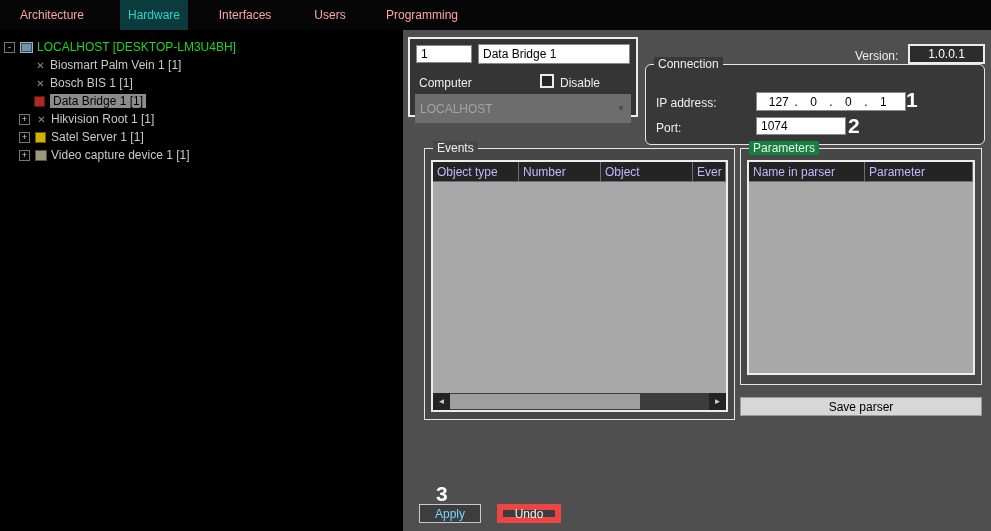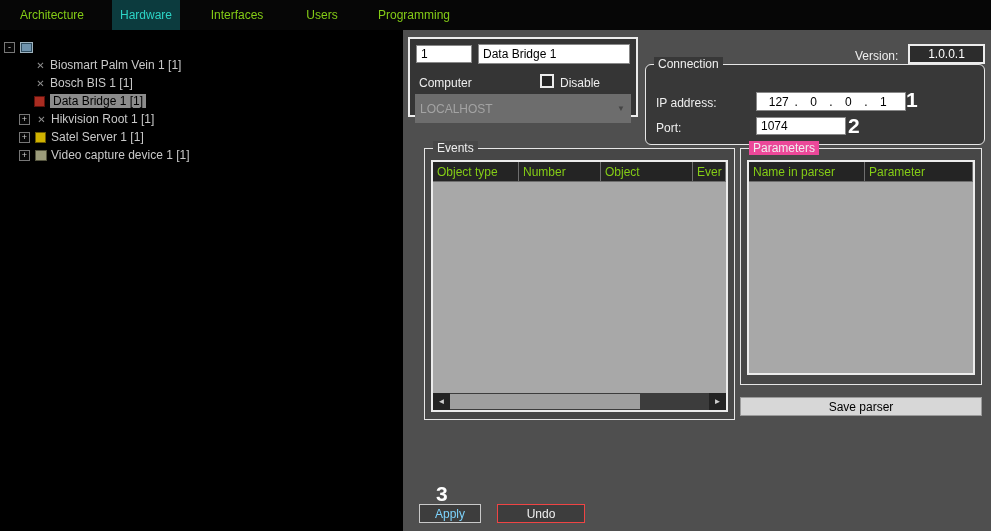--- a/index.html
+++ b/index.html
@@ -3,23 +3,23 @@
 <meta charset="utf-8">
 <style>
   * { margin:0; padding:0; box-sizing:border-box; }
   html,body { background:#222; }
   .app { position:relative; width:991px; height:531px; background:#4f4f4f;
          font-family:"Liberation Sans", sans-serif; overflow:hidden; }
 
   
   .topbar { position:absolute; top:0; left:0; width:991px; height:30px; background:#060606; display:flex; }
   .tab { display:flex; align-items:center; justify-content:center; height:100%;
-         font-size:12px; color:#84cc16; cursor:default; }
+         font-size:12px; color:#fca5a5; cursor:default; }
   .tab-arch { width:104px; }
-  .tab-hw   { margin-left:8px; width:68px; }
+  .tab-hw   { margin-left:16px; width:68px; }
   .tab-if   { width:114px; }
   .tab-us   { width:56px; }
   .tab-pr   { width:128px; }
   .tab.active { background:#0c3b3e; color:#2cd4c6; }
 
   
   .treepanel { position:absolute; top:30px; left:0; width:403px; height:501px;
                background:#000; padding-top:8px; }
   .trow { display:flex; align-items:center; height:18px; padding-left:4px;
           font-size:12px; color:#c9c9c9; white-space:nowrap; }
@@ -62,52 +62,52 @@
   .field-version { left:505px; top:14px; width:77px; height:20px; background:#2c2c2c;
                    color:#fff; border:2px solid #ececec; justify-content:center; }
 
   .groupbox { position:absolute; border:1px solid #e6e6e6; }
   .group-title { position:absolute; top:-8px; left:8px; padding:0 4px; font-size:12px; color:#efefef; }
   .group-conn   { left:242px; top:34px;  width:340px; height:81px;  background:#383838;border-radius:6px; }
   .group-conn .group-title { background:#383838; }
   .group-events { left:21px;  top:118px; width:311px; height:272px; background:#474747; }
   .group-events .group-title { background:#474747; }
   .group-params { left:337px; top:118px; width:242px; height:237px; background:#474747; }
-  .group-params .group-title { background:#ec4899; }
+  .group-params .group-title { background:#15803d; }
 
   .lbl-ip   { left:10px; top:31px; }
   .field-ip { left:110px; top:27px; width:150px; height:19px; padding:0 6px; }
   .ipseg { flex:1; text-align:center; font-size:12px; }
   .ipdot { font-size:12px; }
   .lbl-port   { left:10px;  top:56px; }
   .field-port { left:110px; top:52px; width:90px; height:18px; }
 
   .tablebox { position:absolute; left:6px; right:6px; top:11px; border:2px solid #ececec;
               background:#a8a8a8; display:flex; flex-direction:column; overflow:hidden; }
   .tablebox.ev { bottom:7px; }
   .tablebox.pr { bottom:9px; }
   .thead { display:flex; height:20px; background:#242424; flex:0 0 auto; overflow:hidden; }
-  .th { border-right:1px solid #6e6e6e; border-bottom:1px solid #6e6e6e; color:#84cc16;
+  .th { border-right:1px solid #6e6e6e; border-bottom:1px solid #6e6e6e; color:#c4b5fd;
         font-size:12px; display:flex; align-items:center; padding:0 4px;
         flex:0 0 auto; background:#242424; white-space:nowrap; overflow:hidden; }
   .col-objtype { width:86px; } .col-number { width:82px; } .col-object { width:92px; }
   .col-event { flex:1 1 auto; }
   .col-param { width:108px; } .col-nparser { flex:1 1 auto; }
   .tbody { flex:1 1 auto; background:#a8a8a8; }
   .hscroll { flex:0 0 17px; background:#3c3c3c; position:relative; }
   .sbtn { position:absolute; top:0; width:17px; height:17px; background:#232323; color:#cfcfcf;
           font-size:8px; display:flex; align-items:center; justify-content:center; }
   .sbtn.left { left:0; } .sbtn.right { right:0; }
   .sthumb { position:absolute; left:17px; top:1px; width:190px; height:15px; background:#9f9f9f; }
 
   .btn { position:absolute; display:flex; align-items:center; justify-content:center;
          font-size:12px; cursor:default; }
   .btn-save  { left:337px; top:367px; width:242px; height:19px; background:#d7d7d7; color:#000; border:1px solid #9a9a9a; }
   .btn-apply { left:16px;  top:474px; width:62px;  height:19px; background:#3d3d3d; color:#7dd3fc; border:1px solid #c9c9c9; }
-  .btn-undo  { left:94px;  top:474px; width:88px;  height:19px; background:#3d3d3d; color:#f0f0f0; border:1px solid #ef4444; }
+  .btn-undo  { left:94px;  top:474px; width:64px;  height:19px; background:#3d3d3d; color:#f0f0f0; border:6px solid #ef4444; }
 
   .annot { position:absolute; color:#fff; font-size:21px; font-weight:bold; }
   .annot-1 { left:503px; top:58px; }
   .annot-2 { left:445px; top:84px; }
   .annot-3 { left:33px;  top:452px; }
 </style>
 </head>
 <body>
 
 <div class="app">
@@ -118,20 +118,21 @@
     <div class="tab tab-if">Interfaces</div>
     <div class="tab tab-us">Users</div>
     <div class="tab tab-pr">Programming</div>
   </div>
 
   <div class="treepanel">
 
     <div class="trow">
       <span class="expander">-</span>
       <span class="ticon icon-computer"></span>
+      <span class="tlabel root">LOCALHOST [DESKTOP-LM3U4BH]</span>
     </div>
 
     <div class="trow ind1">
       <span class="xglyph">✕</span>
       <span class="tlabel">Biosmart Palm Vein 1 [1]</span>
     </div>
 
     <div class="trow ind1">
       <span class="xglyph">✕</span>
       <span class="tlabel">Bosch BIS 1 [1]</span>

